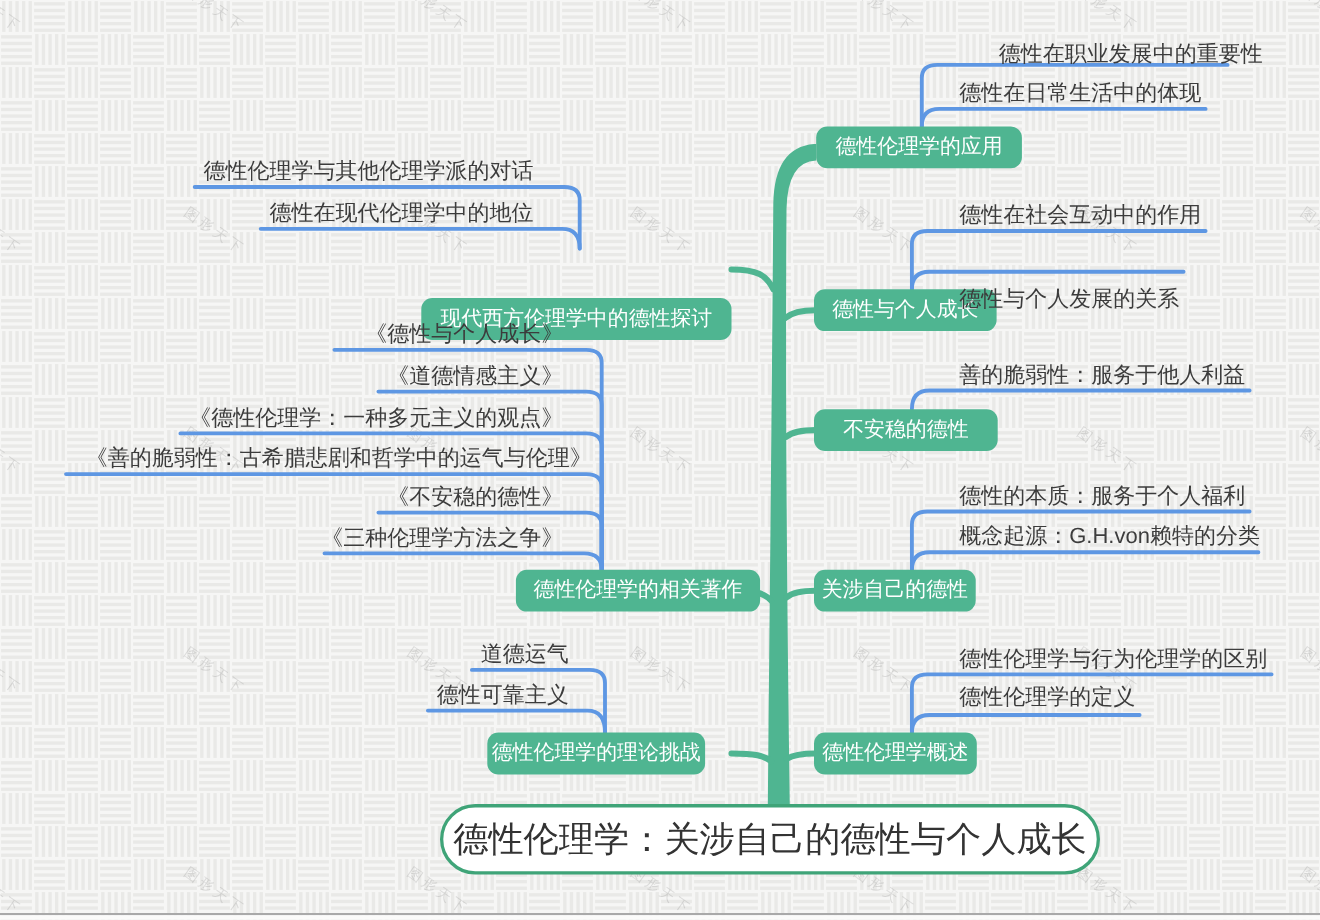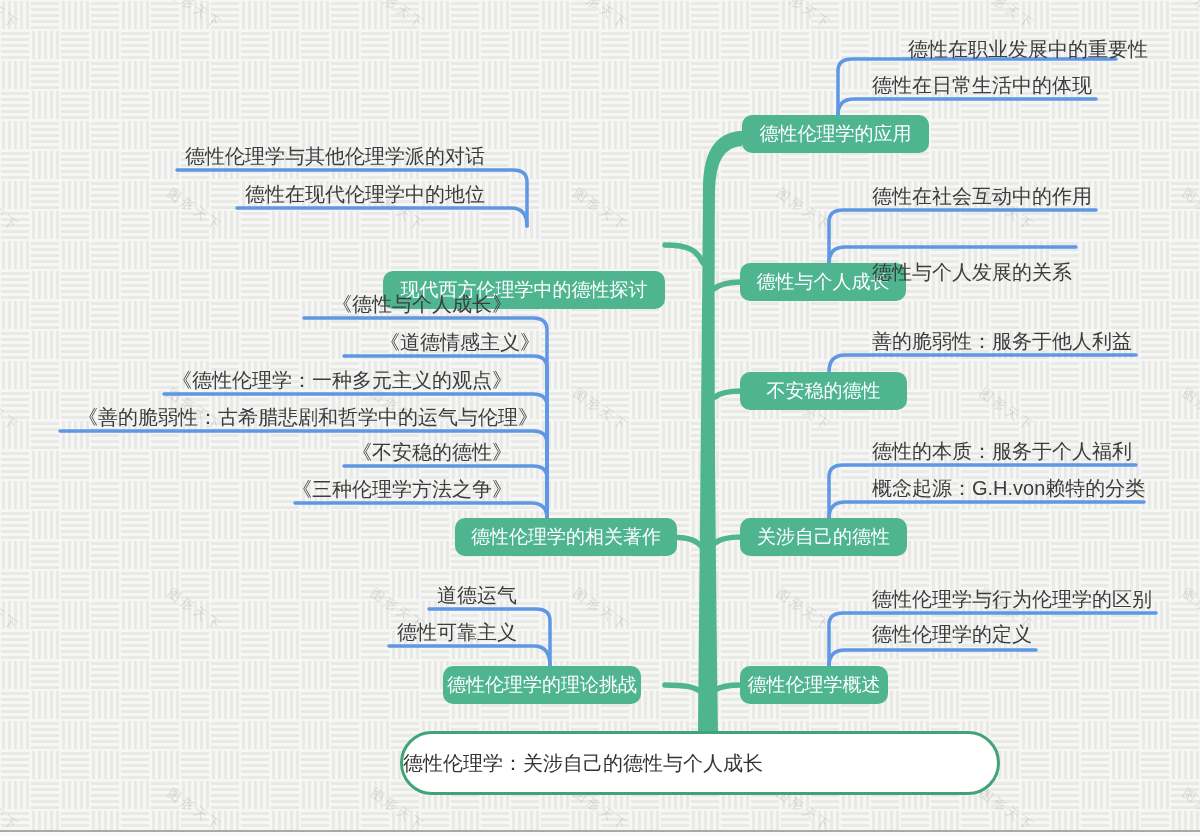--- a/index.html
+++ b/index.html
@@ -26,21 +26,21 @@
   .leaf{
     position:absolute;height:26px;line-height:26px;
     font-size:20px;color:#3c3c3c;white-space:nowrap;
   }
   .leaf-r{text-align:left;}
   .leaf-l{text-align:right;}
   .root-node{
     position:absolute;left:400px;top:731px;width:600px;height:64px;
     background:#ffffff;border:3px solid #3FA478;border-radius:32px;
     box-sizing:border-box;
-    font-size:20px;line-height:58px;text-align:left;color:#333333;
+    font-size:32px;line-height:58px;text-align:center;color:#333333;
     white-space:nowrap;
   }
   .canvas-bottom-line{position:absolute;left:0;top:830px;width:1200px;height:2px;background:#a9a9a9;}
   .canvas-bottom-pad{position:absolute;left:0;top:832px;width:1200px;height:4px;background:#fbfbfa;}
 </style>
 </head>
 <body>
 
 <svg class="layer" width="1200" height="836" xmlns="http://www.w3.org/2000/svg">
   <defs>
@@ -144,41 +144,41 @@
     <path d="M 547 518 L 547 478 Q 547 466 533 466 L 344 466"></path>
     <path d="M 547 518 Q 547 503 531 503 L 295 503"></path>
     <path d="M 550 666 L 550 621 Q 550 609 536 609 L 429 609"></path>
     <path d="M 550 666 Q 550 646 534 646 L 389 646"></path>
   </g>
 </svg>
 
 <div class="node" style="left:742px;top:115px;width:187px;">德性伦理学的应用</div>
 <div class="node" style="left:740px;top:263px;width:166px;">德性与个人成长</div>
 <div class="node" style="left:740px;top:372px;width:167px;">不安稳的德性</div>
-<div class="node" style="left:740px;top:518px;width:167px;">关涉自己的德性</div>
+<div class="node" style="left:740px;top:518px;width:147px;">关涉自己的德性</div>
 <div class="node" style="left:740px;top:666px;width:148px;">德性伦理学概述</div>
 
 <div class="node" style="left:383px;top:226px;width:282px;margin-top:45px;">现代西方伦理学中的德性探讨</div>
-<div class="node" style="left:455px;top:518px;width:222px;text-align:center;">德性伦理学的相关著作</div>
+<div class="node" style="left:469px;top:518px;width:222px;text-align:center;">德性伦理学的相关著作</div>
 <div class="node" style="left:443px;top:666px;width:198px;">德性伦理学的理论挑战</div>
 
 <div class="leaf leaf-r" style="left:872px;top:36px;padding-left:36px;">德性在职业发展中的重要性</div>
 <div class="leaf leaf-r" style="left:872px;top:72px;">德性在日常生活中的体现</div>
 <div class="leaf leaf-r" style="left:872px;top:183px;text-align:right;">德性在社会互动中的作用</div>
 <div class="leaf leaf-r" style="left:872px;top:220px;margin-top:39px;">德性与个人发展的关系</div>
 <div class="leaf leaf-r" style="left:872px;top:328px;">善的脆弱性：服务于他人利益</div>
 <div class="leaf leaf-r" style="left:872px;top:438px;">德性的本质：服务于个人福利</div>
 <div class="leaf leaf-r" style="left:872px;top:475px;">概念起源：G.H.von赖特的分类</div>
 <div class="leaf leaf-r" style="left:872px;top:586px;">德性伦理学与行为伦理学的区别</div>
 <div class="leaf leaf-r" style="left:872px;top:621px;">德性伦理学的定义</div>
 
 <div class="leaf leaf-l" style="right:715px;top:143px;">德性伦理学与其他伦理学派的对话</div>
 <div class="leaf leaf-l" style="right:715px;top:181px;">德性在现代伦理学中的地位</div>
 <div class="leaf leaf-l" style="right:688px;top:291px;">《德性与个人成长》</div>
-<div class="leaf leaf-l" style="right:660px;top:329px;">《道德情感主义》</div>
+<div class="leaf leaf-l" style="right:688px;top:329px;">《道德情感主义》</div>
 <div class="leaf leaf-l" style="right:688px;top:367px;">《德性伦理学：一种多元主义的观点》</div>
 <div class="leaf leaf-l" style="right:662px;top:404px;">《善的脆弱性：古希腊悲剧和哲学中的运气与伦理》</div>
 <div class="leaf leaf-l" style="right:688px;top:439px;">《不安稳的德性》</div>
 <div class="leaf leaf-l" style="right:688px;top:476px;">《三种伦理学方法之争》</div>
 <div class="leaf leaf-l" style="right:683px;top:582px;">道德运气</div>
 <div class="leaf leaf-l" style="right:683px;top:619px;">德性可靠主义</div>
 
 <div class="root-node">德性伦理学：关涉自己的德性与个人成长</div>
 
 <div class="canvas-bottom-line"></div>

